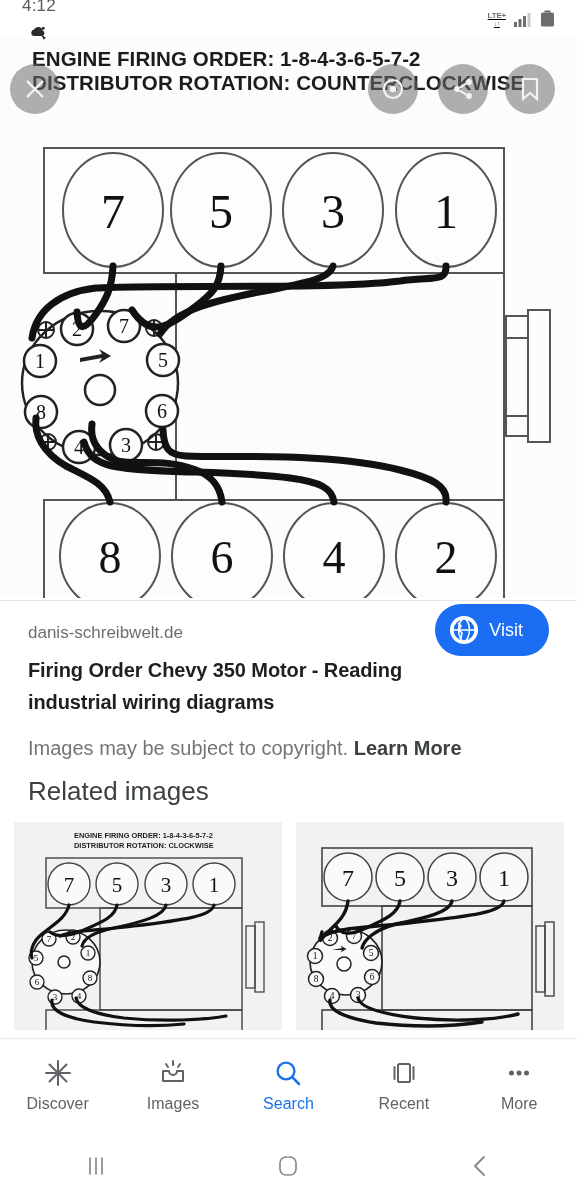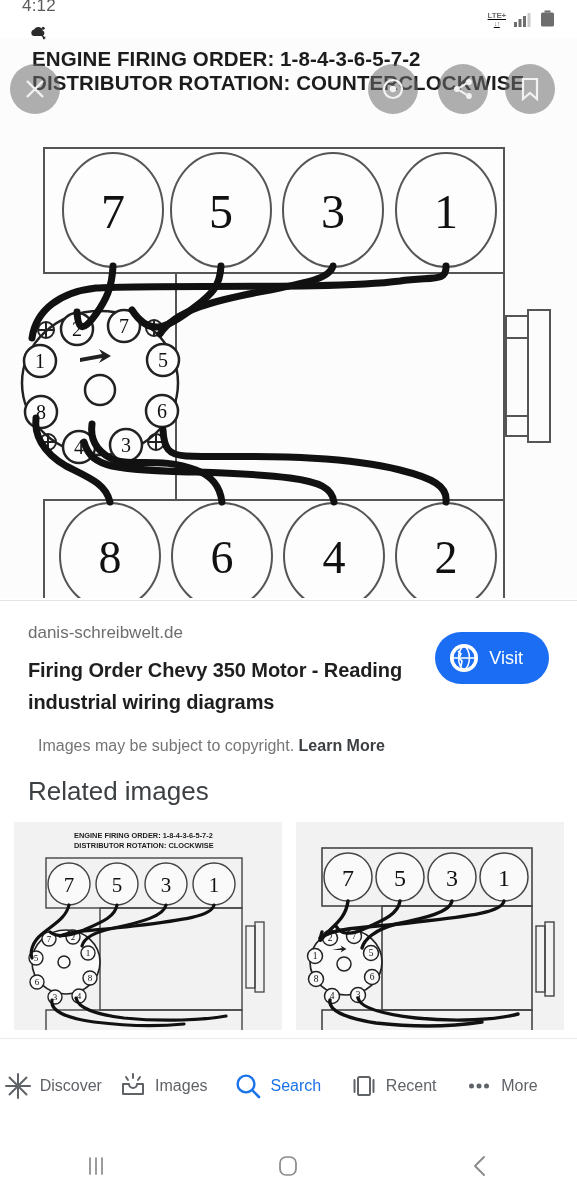--- a/index.html
+++ b/index.html
@@ -50,25 +50,25 @@
   .divider { position:absolute; left:0; width:577px; height:1px; background:#e4e4e4; }
 
   
   .info { position:absolute; top:604px; left:0; width:577px; padding:18px 28px 0 28px; }
   .src-row { display:flex; justify-content:space-between; align-items:center; }
   .srcdom { font-size:17px; color:#6e6e6e; line-height:1.3; }
   .title {
     font-size:20px; font-weight:bold; color:#1f1f1f;
     line-height:1.62; margin-top:10px; max-width:400px; letter-spacing:-.1px;
   }
-  .copyright { font-size:16px; color:#757575; margin-top:18px;margin-left:10px; }
+  .copyright { font-size:20px; color:#757575; margin-top:18px; }
   .copyright b { color:#3c4043; font-weight:bold; }
 
   .visit-btn {
-    position:absolute; top:28px; right:28px;
+    position:absolute; top:0; right:28px;
     display:flex; align-items:center; gap:10px;
     background:#1b6ef3; border-radius:26px;
     height:52px; padding:0 26px 0 14px; cursor:pointer; border:none;
   }
   .visit-label { color:#fff; font-size:18px; }
   .globe { width:30px; height:30px; }
 
   
   .related-title {
     position:absolute; top:776px; left:28px;
@@ -82,21 +82,21 @@
   .thumb svg { display:block; }
 
   
   .appnav {
     position:absolute; bottom:68px; left:0; width:577px; height:94px;
     background:#fff; border-top:1px solid #eaeaea;
     display:flex; align-items:center; justify-content:space-around;
     z-index:20;
   }
   .navitem {
-    display:flex; flex-direction:row; align-items:center; gap:7px;
+    display:flex; flex-direction:column; align-items:center; gap:7px;
     width:110px; cursor:pointer;
   }
   .navlabel { font-size:16px; color:#5f6368; }
   .navitem.active .navlabel { color:#1a73e8; }
 
   
   .sysnav {
     position:absolute; bottom:0; left:0; width:577px; height:68px;
     background:#ffffff; display:flex; align-items:center; justify-content:space-around;
     z-index:20;

